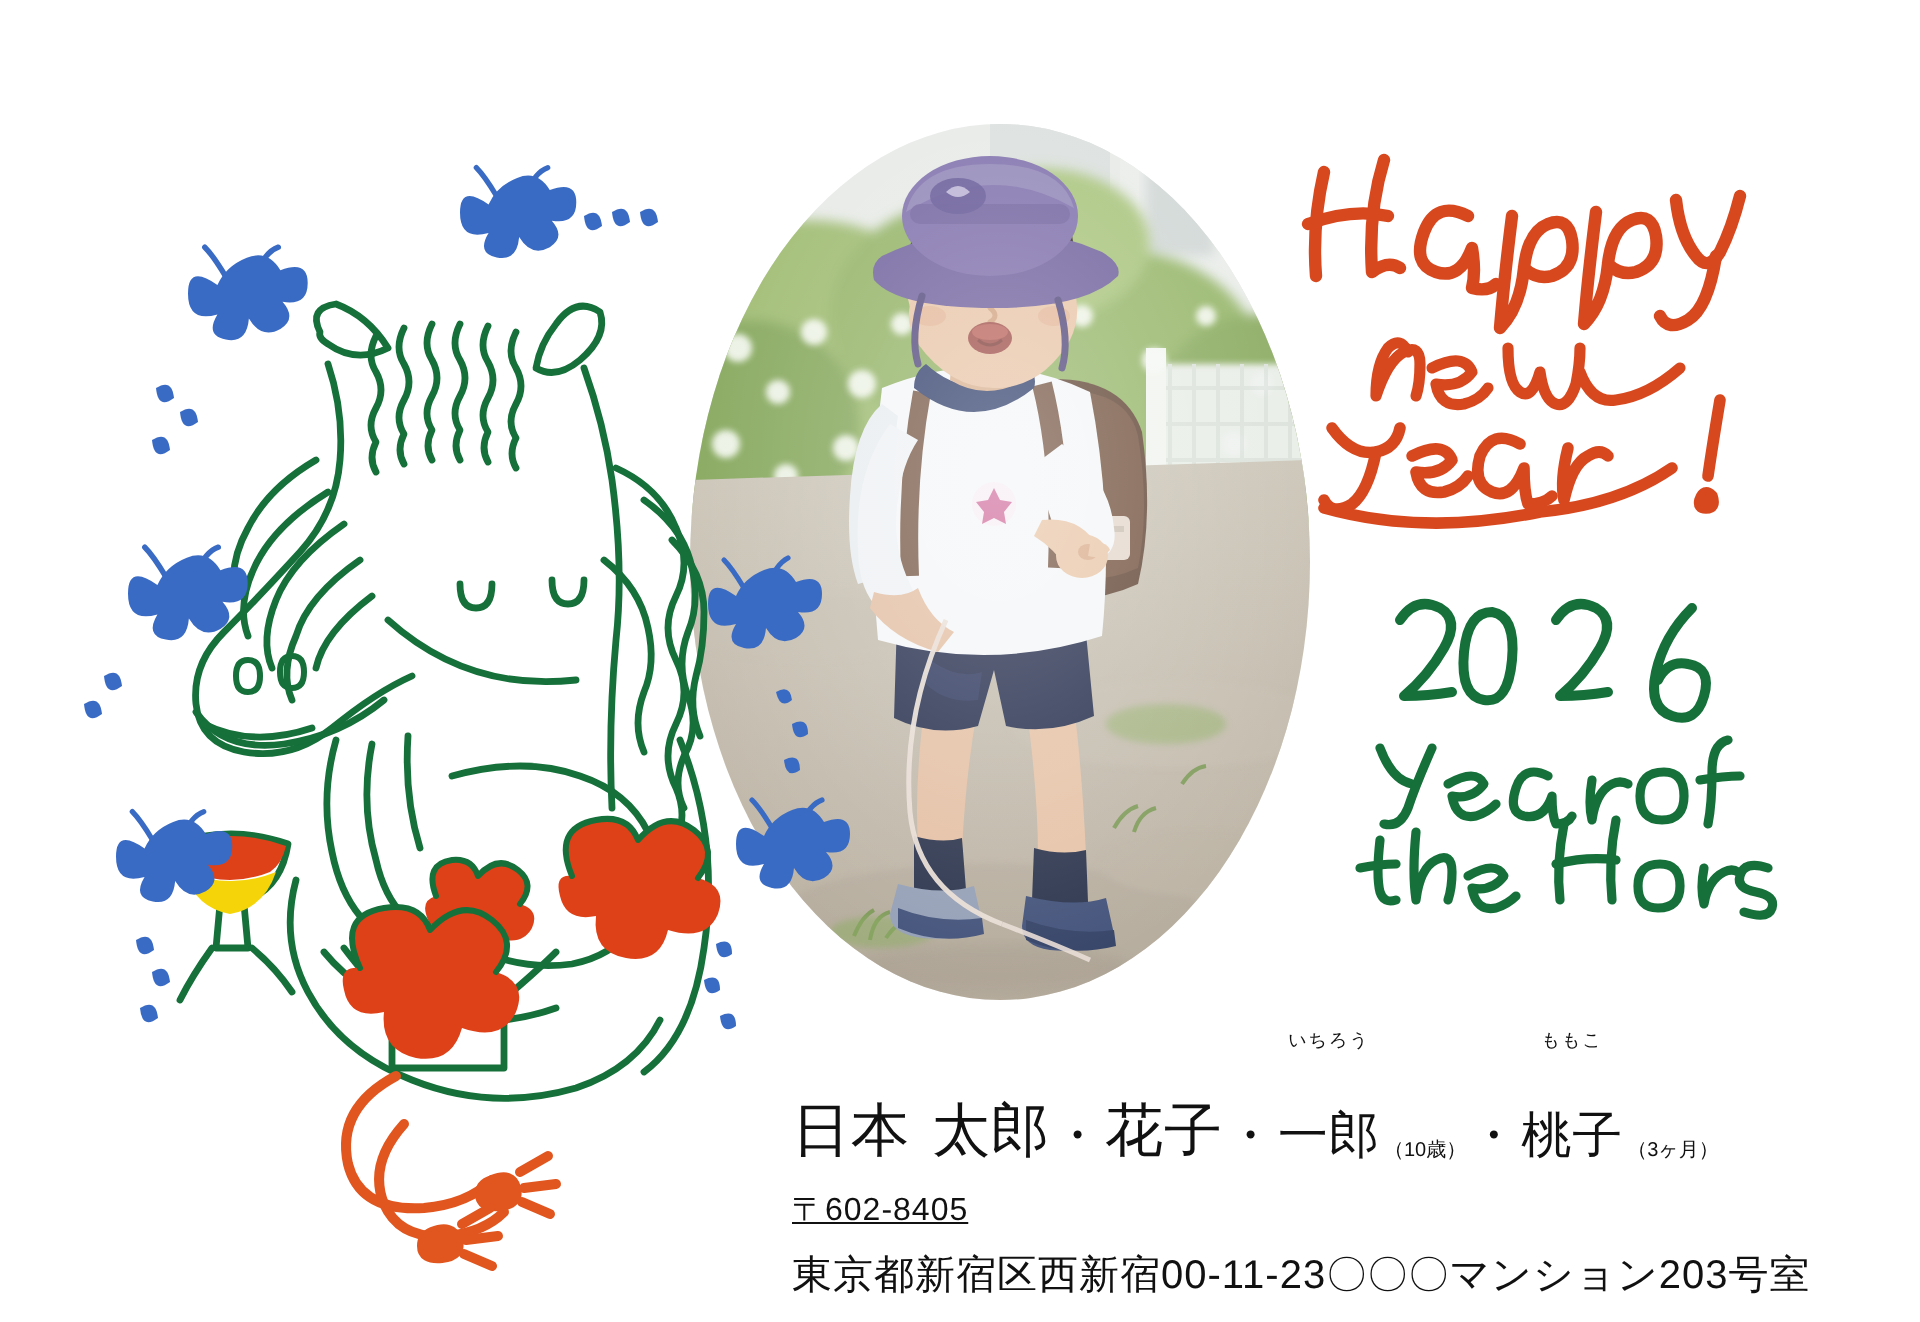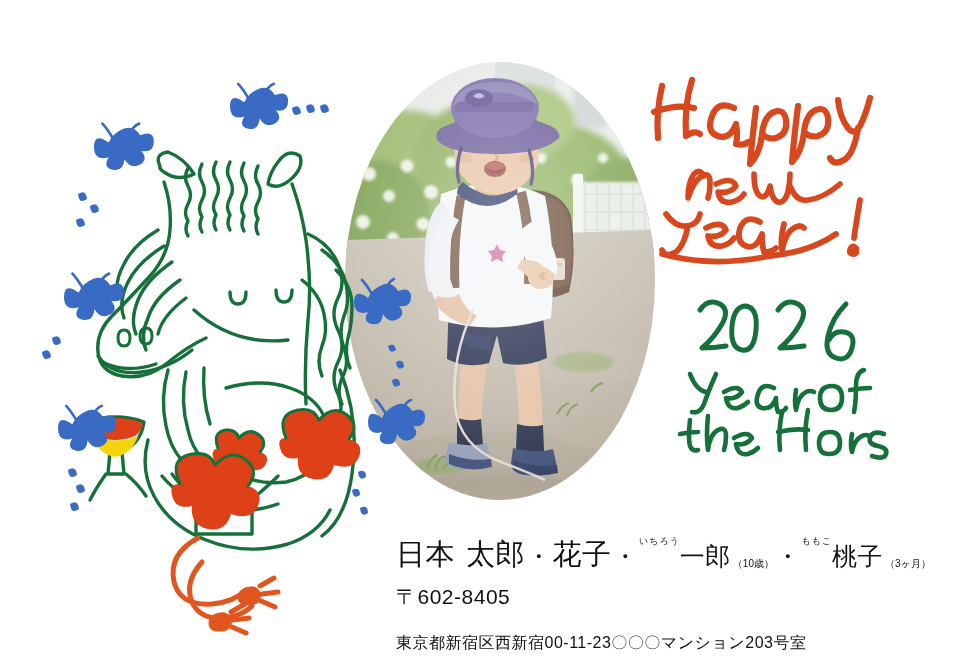--- a/index.html
+++ b/index.html
@@ -50,40 +50,40 @@
   }
   #name-line{
     font-size:25px;
     line-height:1.0;
     letter-spacing:0.5px;
     white-space:nowrap;
     display:flex;align-items:flex-end;
   }
   .ruby-group{
     display:inline-flex;
-    flex-direction:row;
+    flex-direction:column;
     align-items:center;
     justify-content:flex-end;
   }
   .ruby-text{
     font-size:9px;
     line-height:1;
     letter-spacing:1px;
     margin-bottom:2px;
     height:10px;
   }
   .ruby-base{font-size:25px;line-height:1;margin-top:28px;}
   .age{font-size:10px;margin-left:2px;letter-spacing:0;}
   .sep{font-size:25px;padding:0 1px;}
   .plain{font-size:29px;line-height:1;}
   #postal-line{
-    font-size:21px;margin-top:14px;letter-spacing:0.5px;white-space:nowrap;
+    font-size:16px;margin-top:14px;letter-spacing:0.5px;white-space:nowrap;text-decoration:underline;
   }
   #address-line{
-    font-size:16px;margin-top:22px;letter-spacing:0.5px;white-space:nowrap;
+    font-size:20px;margin-top:8px;letter-spacing:0.5px;white-space:nowrap;
   }
 </style>
 </head>
 <body>
 
 <div id="card">
 
   <div id="photo-oval">
     <svg viewBox="0 0 310 438" preserveAspectRatio="xMidYMid slice">
       <defs>

